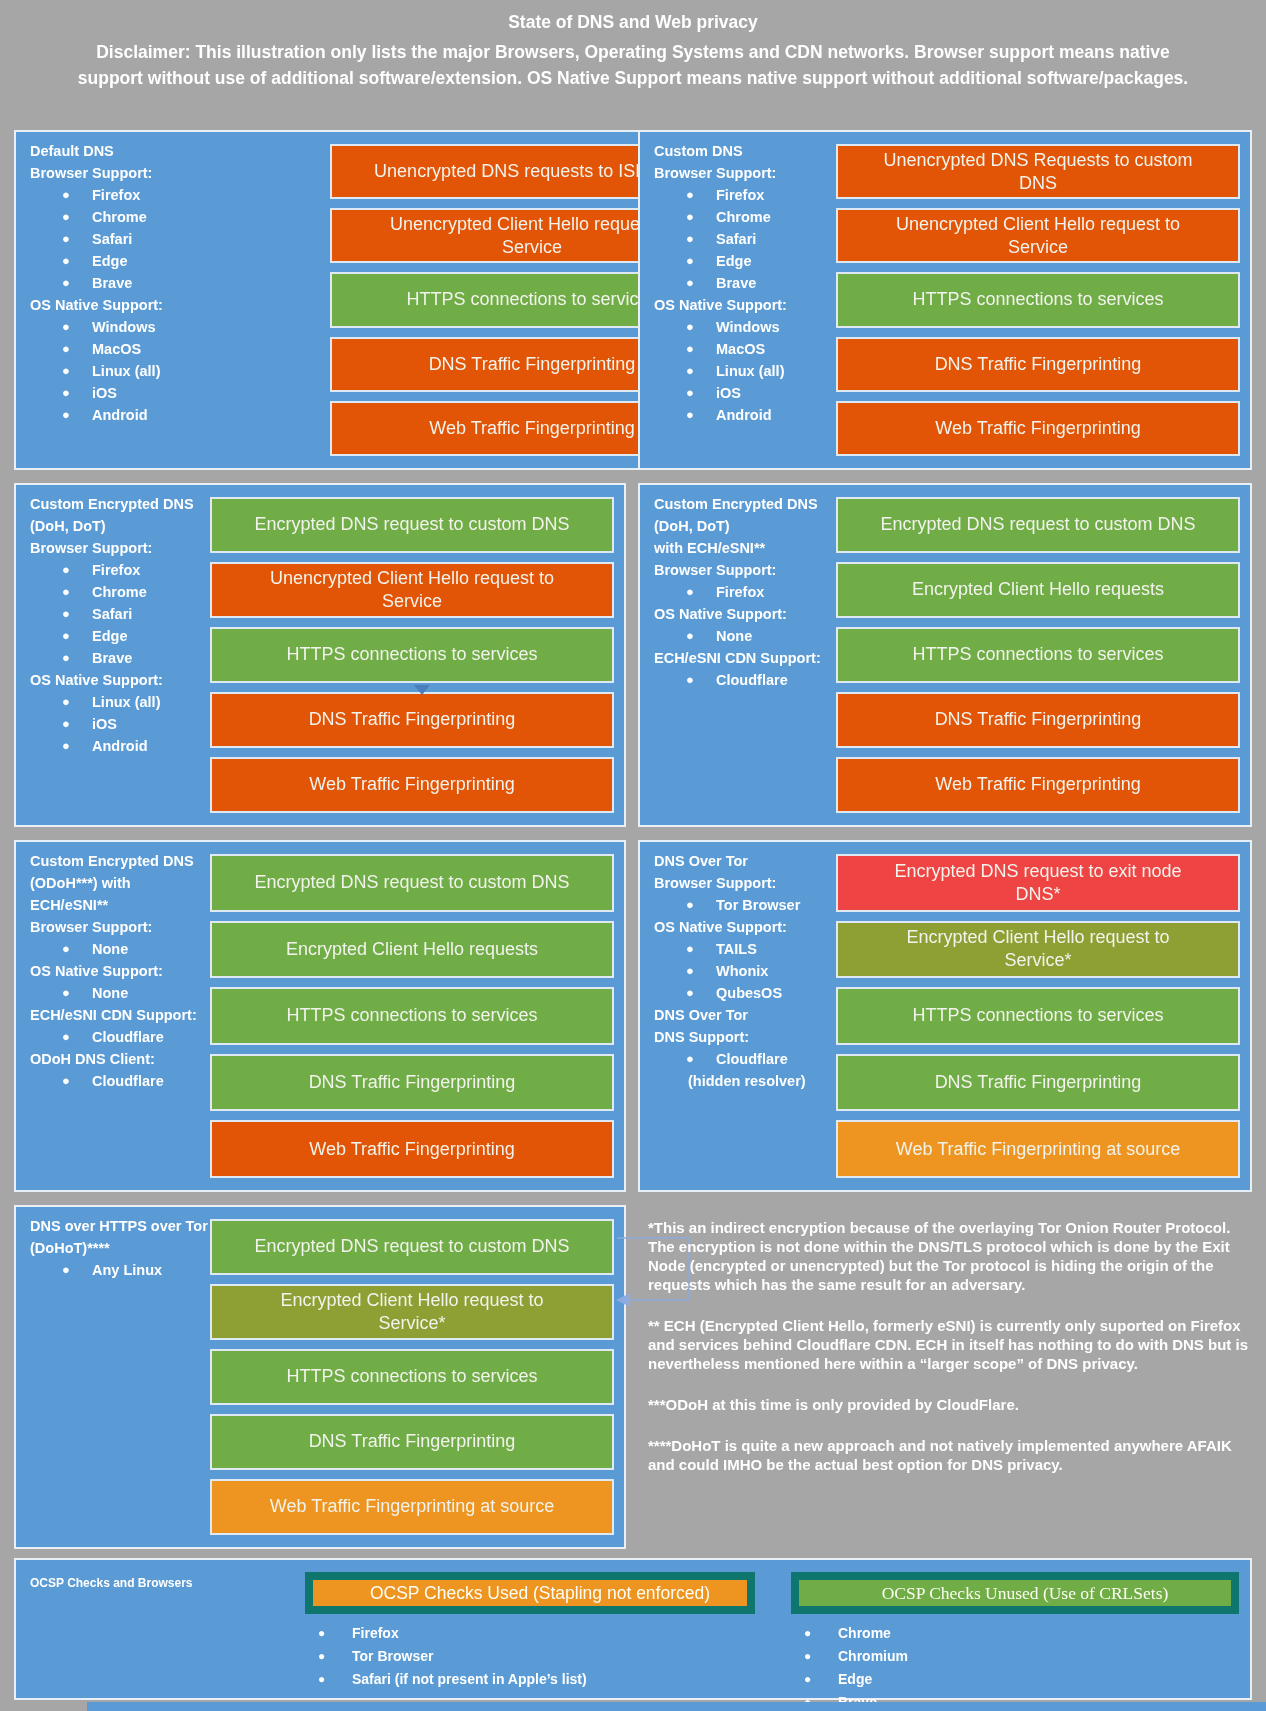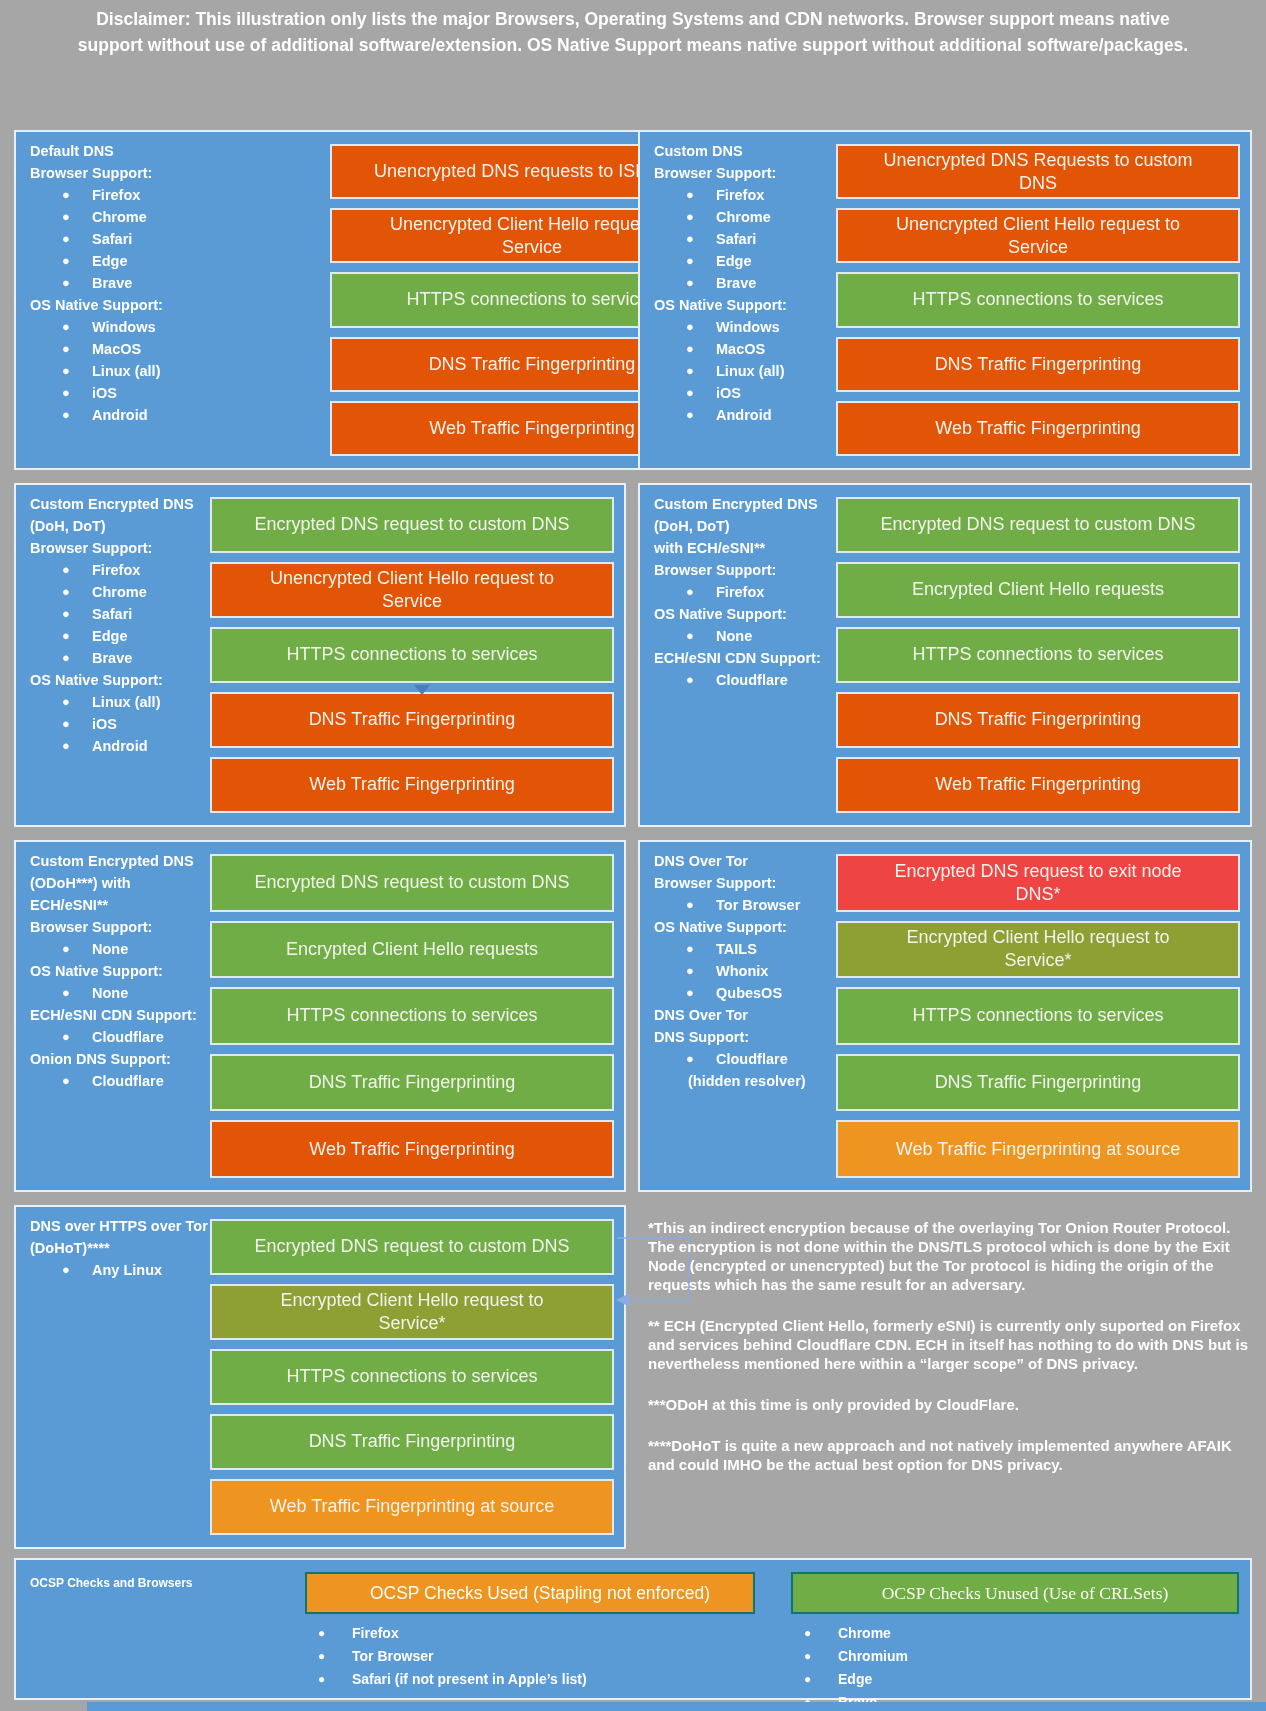--- a/index.html
+++ b/index.html
@@ -24,36 +24,37 @@
   .tri { position:absolute; left:398px; top:200px; width:0; height:0;
          border-left:8px solid transparent; border-right:8px solid transparent; border-top:10px solid #4a7ebc; }
 
   .footnotes { position:absolute; left:648px; top:1218px; width:602px; font-size:15px; font-weight:700; line-height:19px; }
   .footnotes p { margin-bottom:22px; }
 
   .connector { position:absolute; left:612px; top:1230px; }
 
   .ocsp-title { position:absolute; left:14px; top:16px; font-size:12px; font-weight:700; }
   .ocsp-hdr { position:absolute; top:12px; height:42px; display:flex; align-items:center; justify-content:center;
-              font-size:17.5px; color:#fdfdf4; border:2px solid #0f766e; text-align:center;padding-left:20px; }
+              font-size:17.5px; color:#fdfdf4; border:8px solid #0f766e; text-align:center;padding-left:20px; }
   .ocsp-hdr.used { left:289px; width:450px; }
   .ocsp-hdr.unused { left:775px; width:448px;font-family:Liberation Serif, serif; }
   .olist { position:absolute; top:62px; font-size:14px; font-weight:700; line-height:23px; }
   .olist.used { left:302px; }
   .olist.unused { left:788px; }
   .olist .row { display:flex; }
   .olist .dot { width:34px; font-size:12px; }
 
   .bottom-strip { position:absolute; left:87px; top:1702px; width:1179px; height:9px; background:#5b9bd5; }
 </style>
 </head>
 <body>
 
 <div id="page" style="background: rgb(166, 166, 166);">
 
+  <div class="page-title">State of DNS and Web privacy</div>
   <div class="disclaimer">Disclaimer: This illustration only lists the major Browsers, Operating Systems and CDN networks. Browser support means native support without use of additional software/extension. OS Native Support means native support without additional software/packages.</div>
 
   <div class="panel" style="left: 14px; top: 130px; width: 732px; height: 340px; background: rgb(91, 155, 213);">
       <div class="info">
         <div class="iline label">Default DNS</div>
         <div class="iline label">Browser Support:</div>
         <div class="iline bullet">
           <span class="dot">●</span>
           <span>Firefox</span>
         </div>
@@ -251,21 +252,21 @@
         <div class="iline label">OS Native Support:</div>
         <div class="iline bullet">
           <span class="dot">●</span>
           <span>None</span>
         </div>
         <div class="iline label">ECH/eSNI CDN Support:</div>
         <div class="iline bullet">
           <span class="dot">●</span>
           <span>Cloudflare</span>
         </div>
-        <div class="iline label">Onion DNS Support:</div>
+        <div class="iline label">ODoH DNS Client:</div>
         <div class="iline bullet">
           <span class="dot">●</span>
           <span>Cloudflare</span>
         </div>
       </div>
       <div class="bars">
         <div class="bar" style="background: rgb(112, 173, 71);">Encrypted DNS request to custom DNS</div>
         <div class="bar" style="background: rgb(112, 173, 71);">Encrypted Client Hello requests</div>
         <div class="bar" style="background: rgb(112, 173, 71);">HTTPS connections to services</div>
         <div class="bar" style="background: rgb(112, 173, 71);">DNS Traffic Fingerprinting</div>

